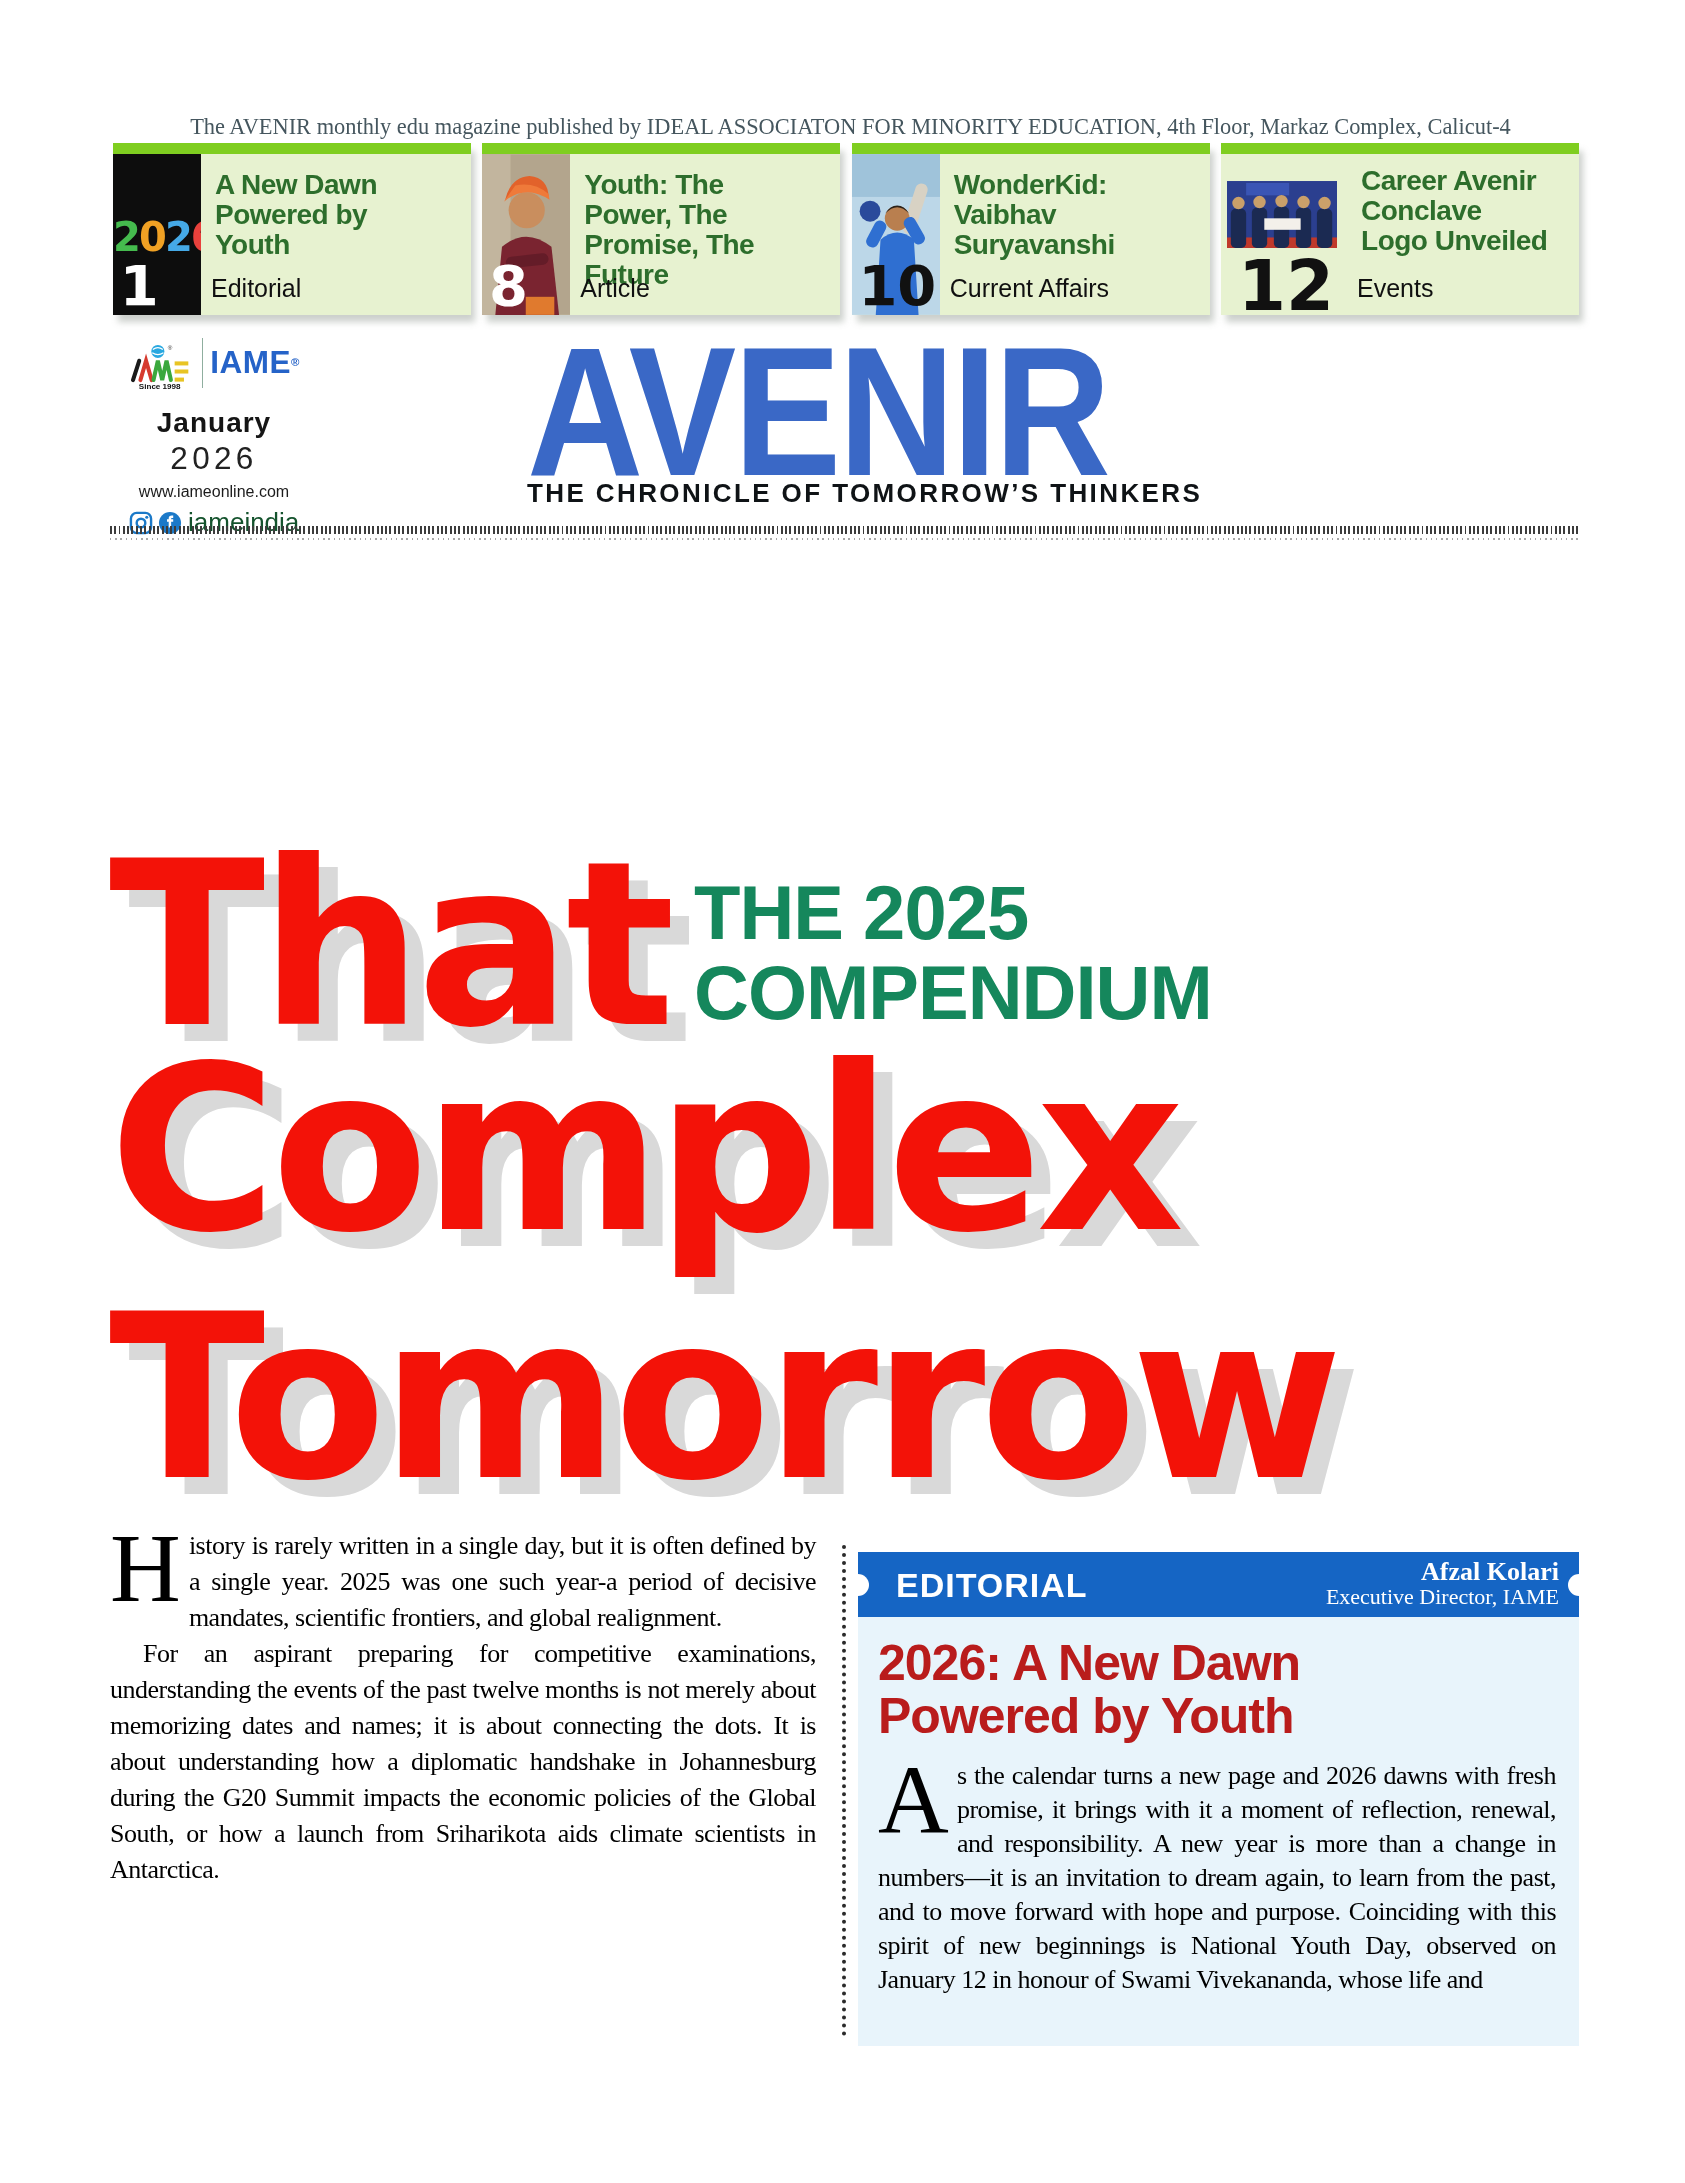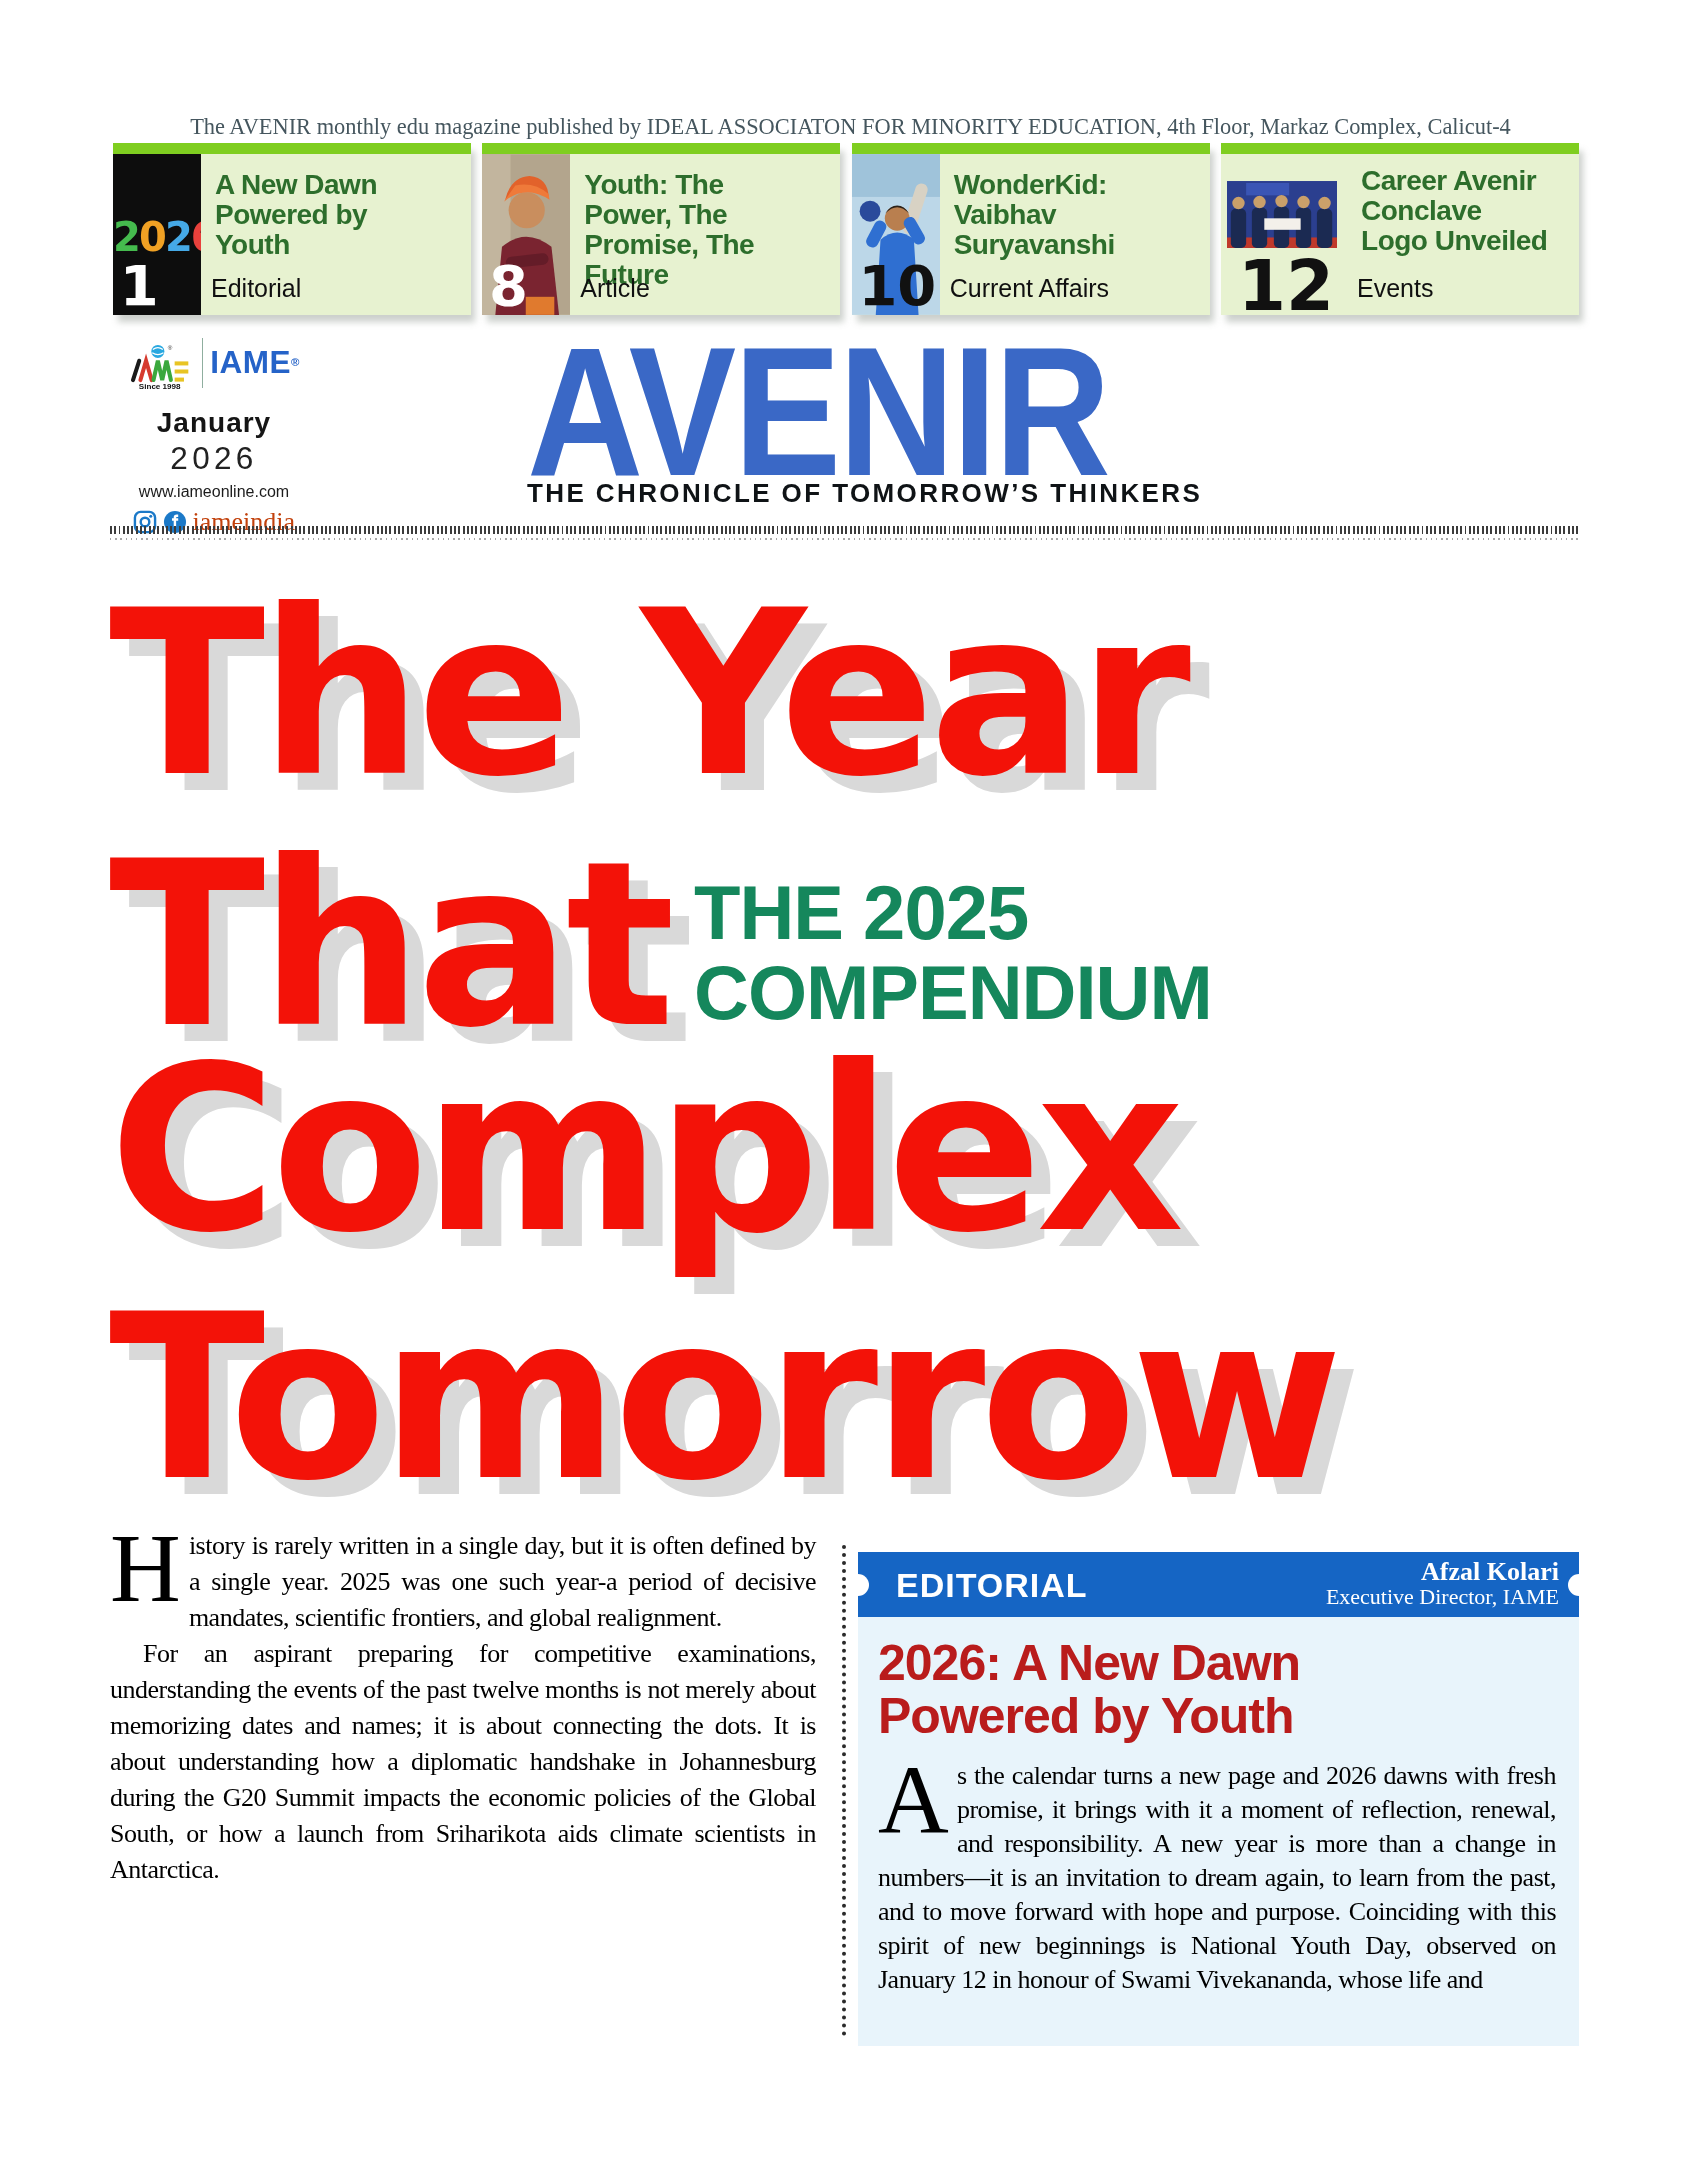--- a/index.html
+++ b/index.html
@@ -44,21 +44,21 @@
   .logo-word{font-family:"Liberation Sans",sans-serif;font-weight:bold;font-size:31.5px;
              color:#2563c8;margin-top:13.4px;letter-spacing:0.5px;}
   .logo-word sup{font-size:11.4px;vertical-align:60%;}
   .brand-month{margin-top:3.8px;text-align:center;font-family:"Liberation Sans",sans-serif;
                font-weight:bold;font-size:28px;color:#151515;letter-spacing:1px;}
   .brand-year{text-align:center;font-family:"Liberation Sans",sans-serif;font-size:31.5px;
               color:#222;letter-spacing:4.3px;margin-top:1px;}
   .brand-site{text-align:center;font-family:"Liberation Sans",sans-serif;font-size:16px;
               color:#1c1c1c;margin-top:6.7px;}
   .brand-social{display:flex;justify-content:center;align-items:center;gap:5.7px;margin-top:5.7px;}
-  .social-handle{font-family:Liberation Serif, serif;font-size:26px;color:#c2410c;}
+  .social-handle{font-family:Liberation Sans, sans-serif;font-size:26px;color:#14532d;}
 
   
   .avenir{position:absolute;left:527px;top:320px;margin:0;font-family:"Liberation Sans",sans-serif;
           font-weight:bold;font-size:183px;line-height:1;color:#3a68c6;letter-spacing:-2.9px;
           transform:scaleX(.88);transform-origin:left top;white-space:nowrap;}
   .chronicle{position:absolute;left:527px;top:478px;font-family:"Liberation Sans",sans-serif;
              font-weight:bold;font-size:26px;color:#0f1316;letter-spacing:2.4px;white-space:nowrap;}
 
   
   .rule-dashes{position:absolute;left:110px;top:526px;width:1469px;height:8px;
@@ -243,21 +243,20 @@
       <span class="social-handle">iameindia</span>
     </div>
   </div>
 
   <h1 class="avenir">AVENIR</h1>
   <div class="chronicle">THE CHRONICLE OF TOMORROW’S THINKERS</div>
 
   <div class="rule-dashes"></div>
   <div class="rule-dots"></div>
 
-  <h2 class="head-red hl1">The Year</h2>
   <h2 class="head-red hl2">That</h2>
   <h2 class="head-red hl3">Complex</h2>
   <h2 class="head-red hl4">Tomorrow</h2>
   <h3 class="kicker">THE 2025
 COMPENDIUM</h3>
 
   <div class="col-left">
     <p><span class="dropcap">H</span><span>istory is rarely written in a single day, but it is often defined by a single year. 2025 was one such year-a period of decisive mandates, scientific frontiers, and global realignment.</span></p>
     <p class="indent">For an aspirant preparing for competitive examinations, understanding the events of the past twelve months is not merely about memorizing dates and names; it is about connecting the dots. It is about understanding how a diplomatic handshake in Johannesburg during the G20 Summit impacts the economic policies of the Global South, or how a launch from Sriharikota aids climate scientists in Antarctica.</p>
   </div>

